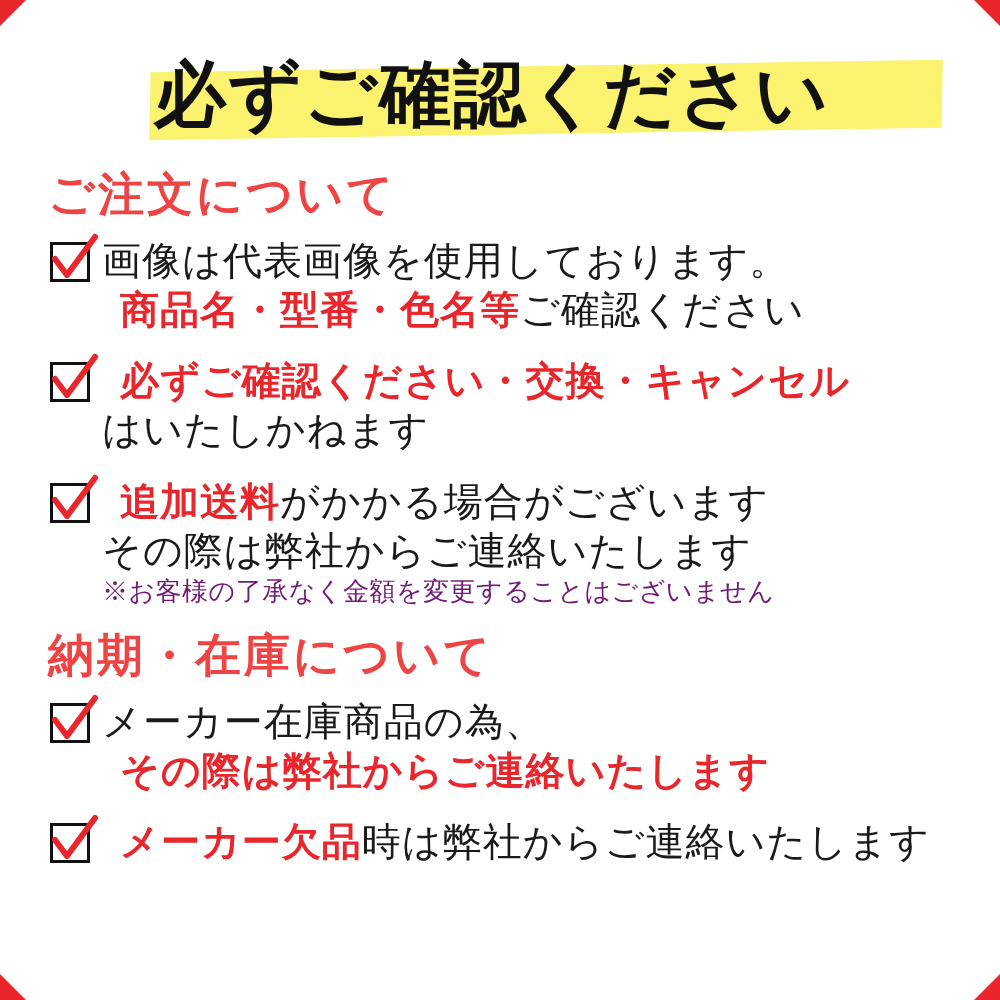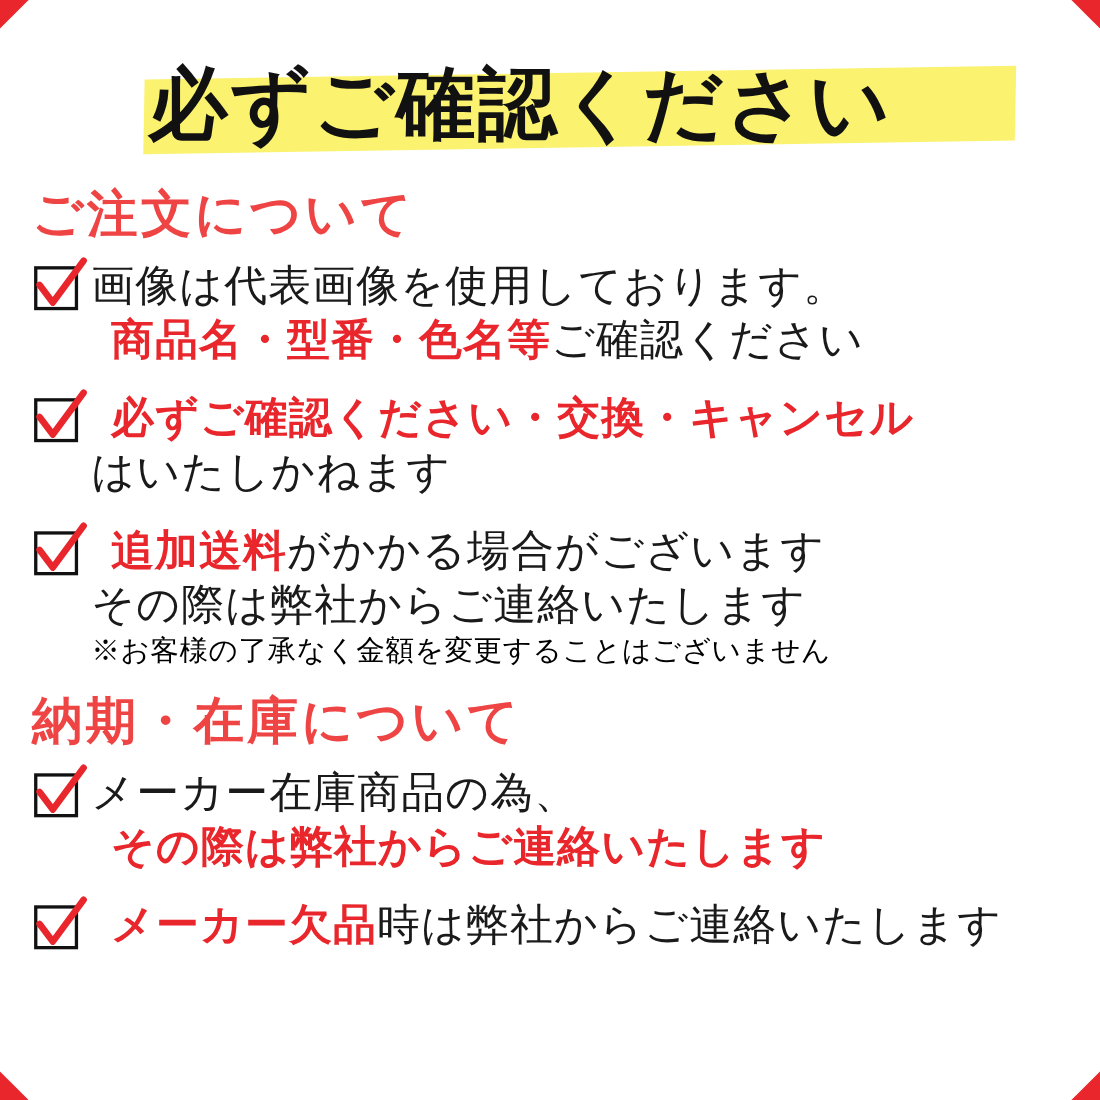--- a/index.html
+++ b/index.html
@@ -47,21 +47,21 @@
     bottom: 0; right: 0;
     border-bottom: 26px solid #e8262b;
     border-left: 26px solid transparent;
   }
 
   .content {
     position: absolute;
     top: 0; left: 0;
     width: 1000px;
     height: 1000px;
-    padding: 40px 42px 0 23px;
+    padding: 40px 42px 0 42px;
     box-sizing: border-box;
   }
 
   
   .title-wrap {
     position: relative;
     height: 108px;
     margin-bottom: 8px;
   }
   .title-highlight {
@@ -136,21 +136,21 @@
     line-height: 1.26;
     letter-spacing: 1px;
     color: #1a1a1a;
     white-space: nowrap;
   }
   .red { color: #e8262b; font-weight: bold; margin-left: 18px; }
   .note {
     font-size: 26px;
     line-height: 1.3;
     letter-spacing: 0.5px;
-    color: #000000;
+    color: #701a75;
     white-space: nowrap;
     margin-top: 4px;
   }
 </style>
 </head>
 <body>
 
 <div class="page">
 
   <div class="corner corner-tl"></div>

